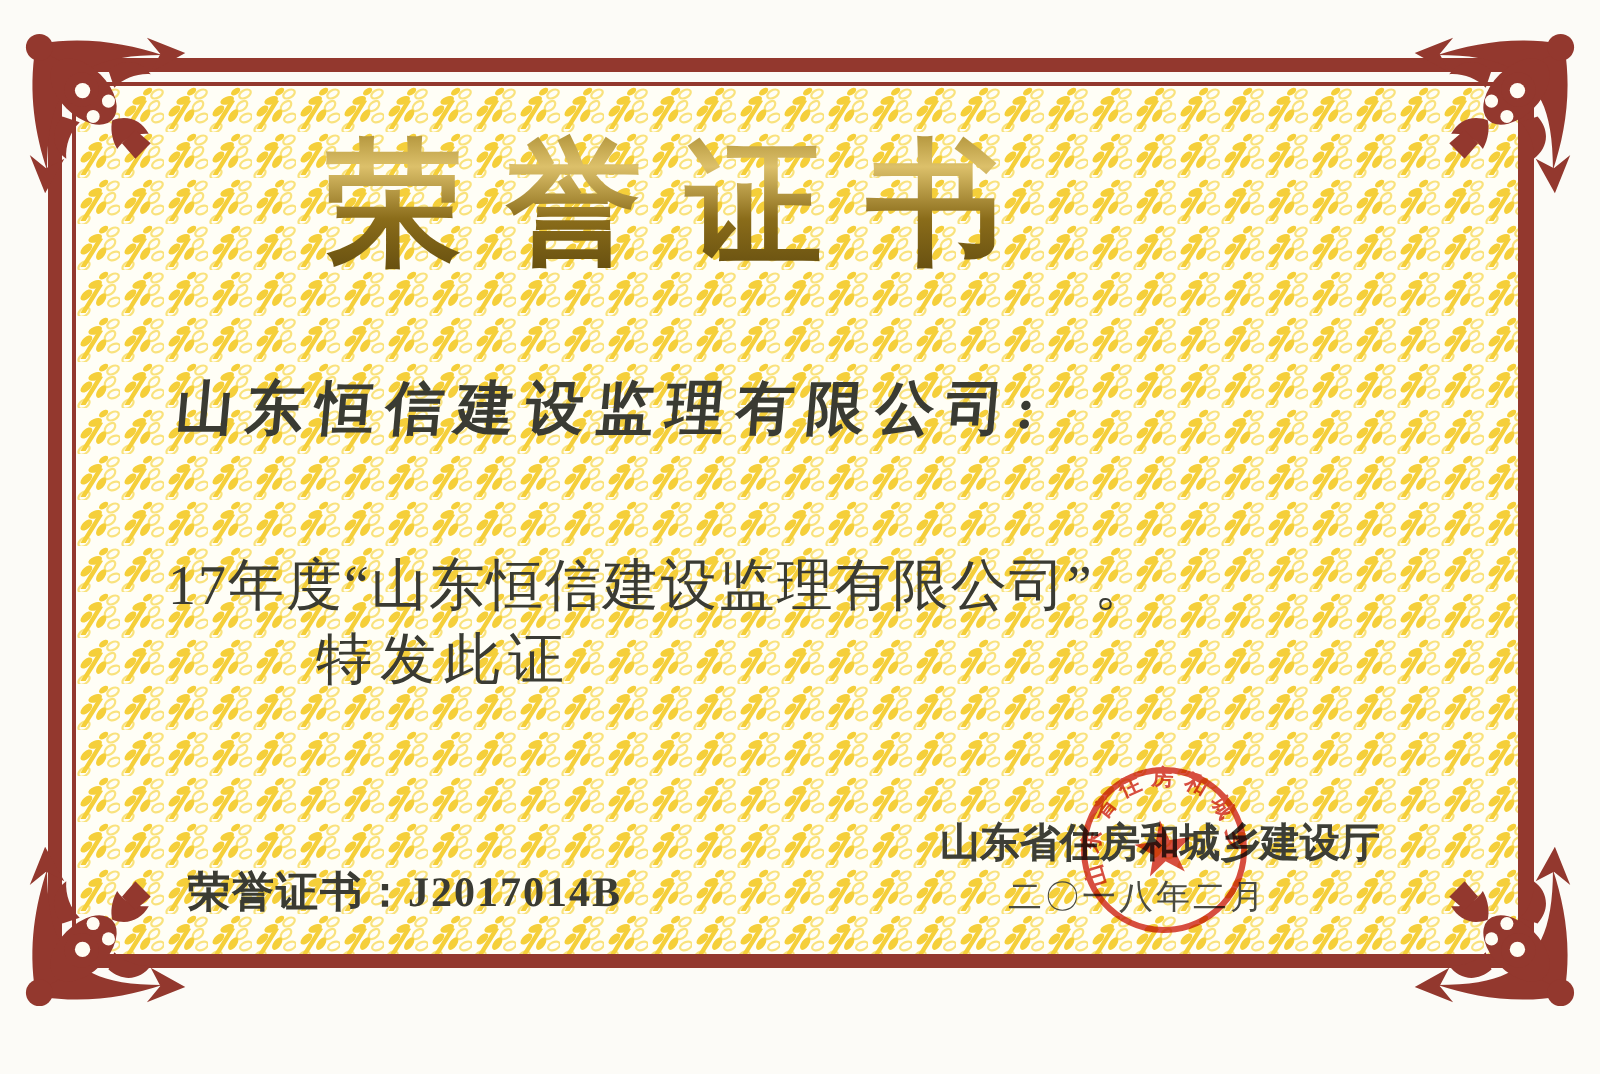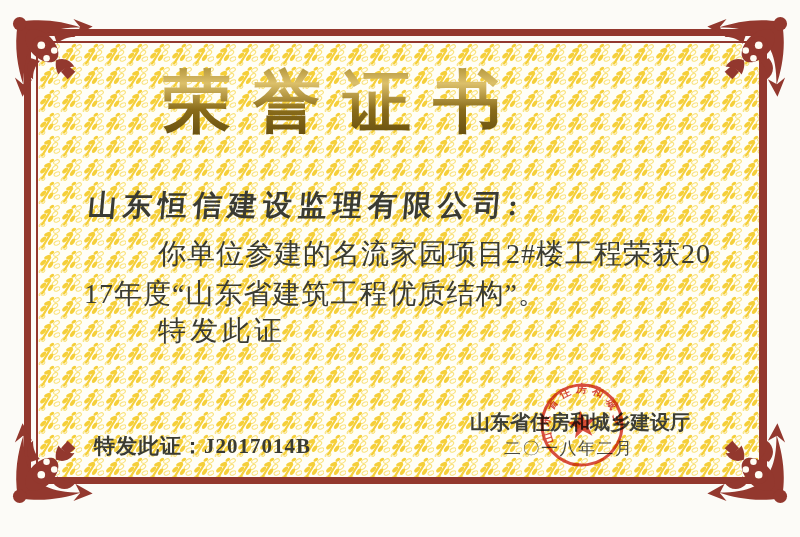--- a/index.html
+++ b/index.html
@@ -167,26 +167,25 @@
     <circle cx="30" cy="30" r="9" fill="#93382e"></circle>
     <circle cx="30.5" cy="30.5" r="4" fill="#fffdf4"></circle>
     <circle cx="44" cy="36" r="3.4" fill="#fffdf4"></circle>
     <circle cx="36" cy="44" r="3.4" fill="#fffdf4"></circle>
   </svg>
 
   <div class="txt title">荣誉证书</div>
 
   <div class="txt recipient">山东恒信建设监理有限公司:</div>
 
-  <div class="txt body-line bl0">你单位参建的名流家园项目2#楼工程荣获20</div>
-  <div class="txt body-line bl1">17年度“山东省建筑工程优质结构”。</div>
+  <div class="txt body-line bl1">17年度“山东恒信建设监理有限公司”。</div>
   <div class="txt body-line bl2">特发此证</div>
 
   <div class="txt certno">
-    <span>特发此证：</span><span>J2017014B</span>
+    <span>荣誉证书：</span><span>J2017014B</span>
   </div>
 
   <div class="txt issuer">山东省住房和城乡建设厅</div>
   <div class="txt issue-date">二〇一八年二月</div>
 
   <svg class="seal" viewBox="-44 -44 88 88" xmlns="http://www.w3.org/2000/svg">
     <g transform="rotate(-8)">
       <circle cx="0" cy="0" r="40" fill="none" stroke="#d33a2c" stroke-width="3"></circle>
       <polygon fill="#d33a2c" points="0,-15 3.5,-4.6 14.3,-4.6 5.6,1.8 8.8,12.1 0,5.7 -8.8,12.1 -5.6,1.8 -14.3,-4.6 -3.5,-4.6"></polygon>
       <defs>

